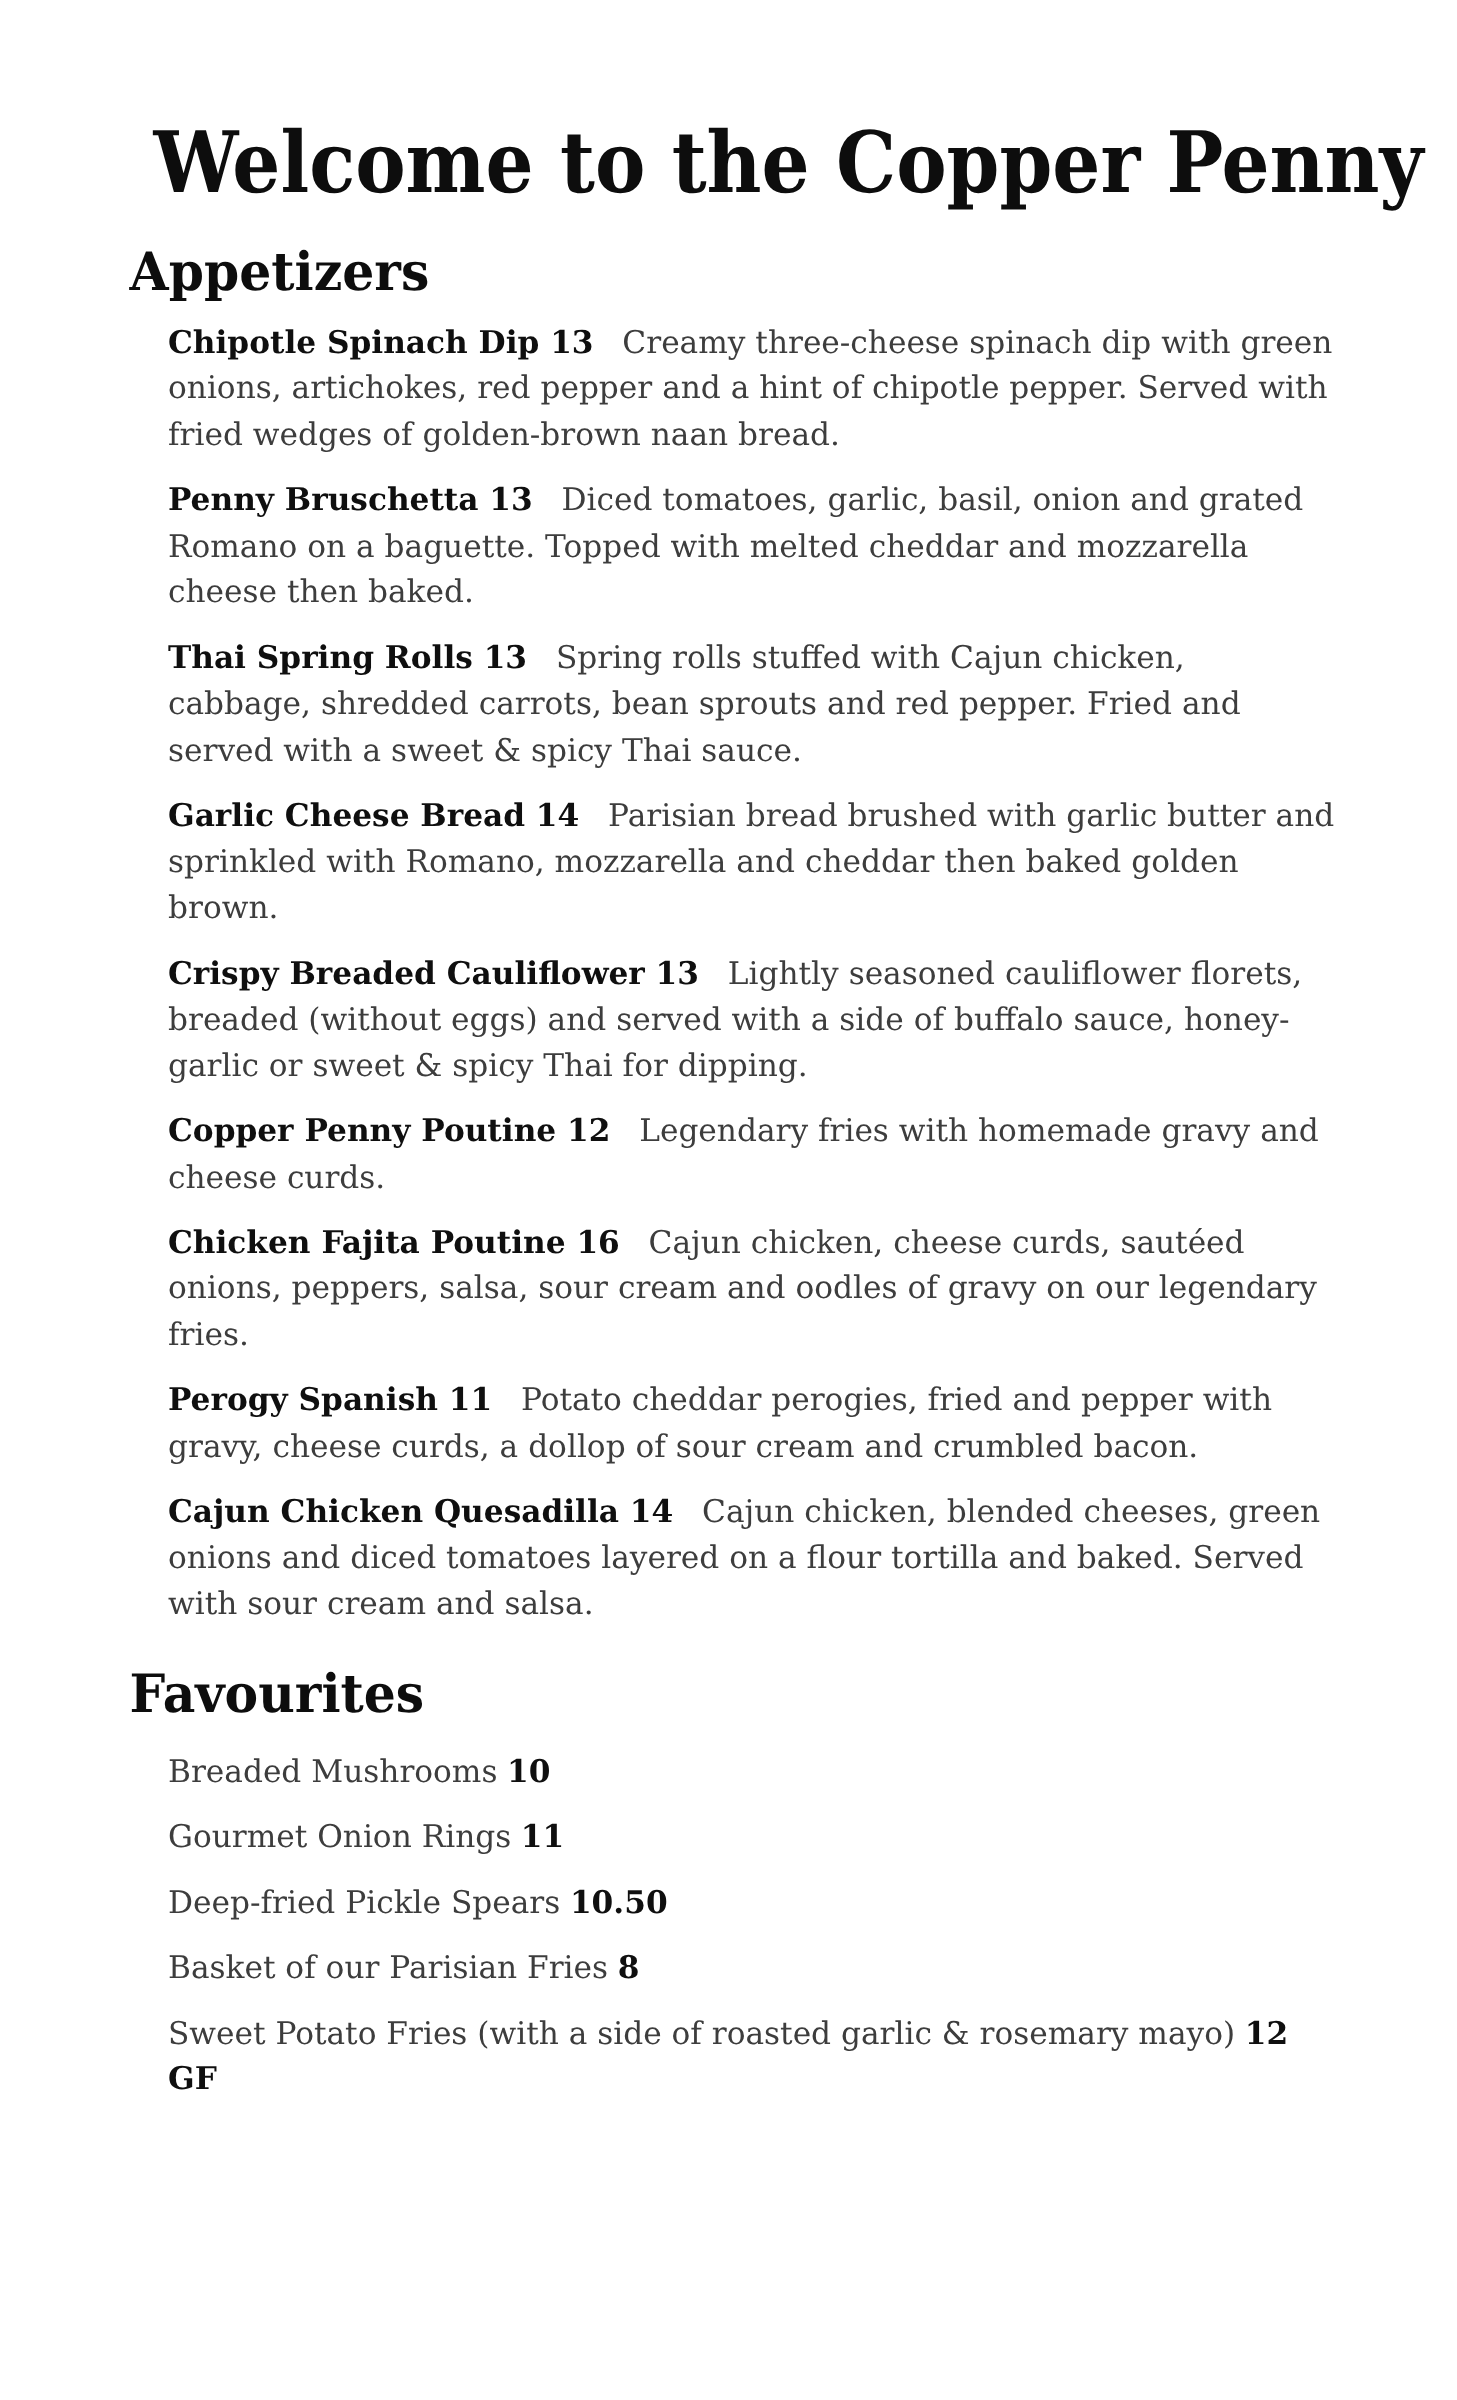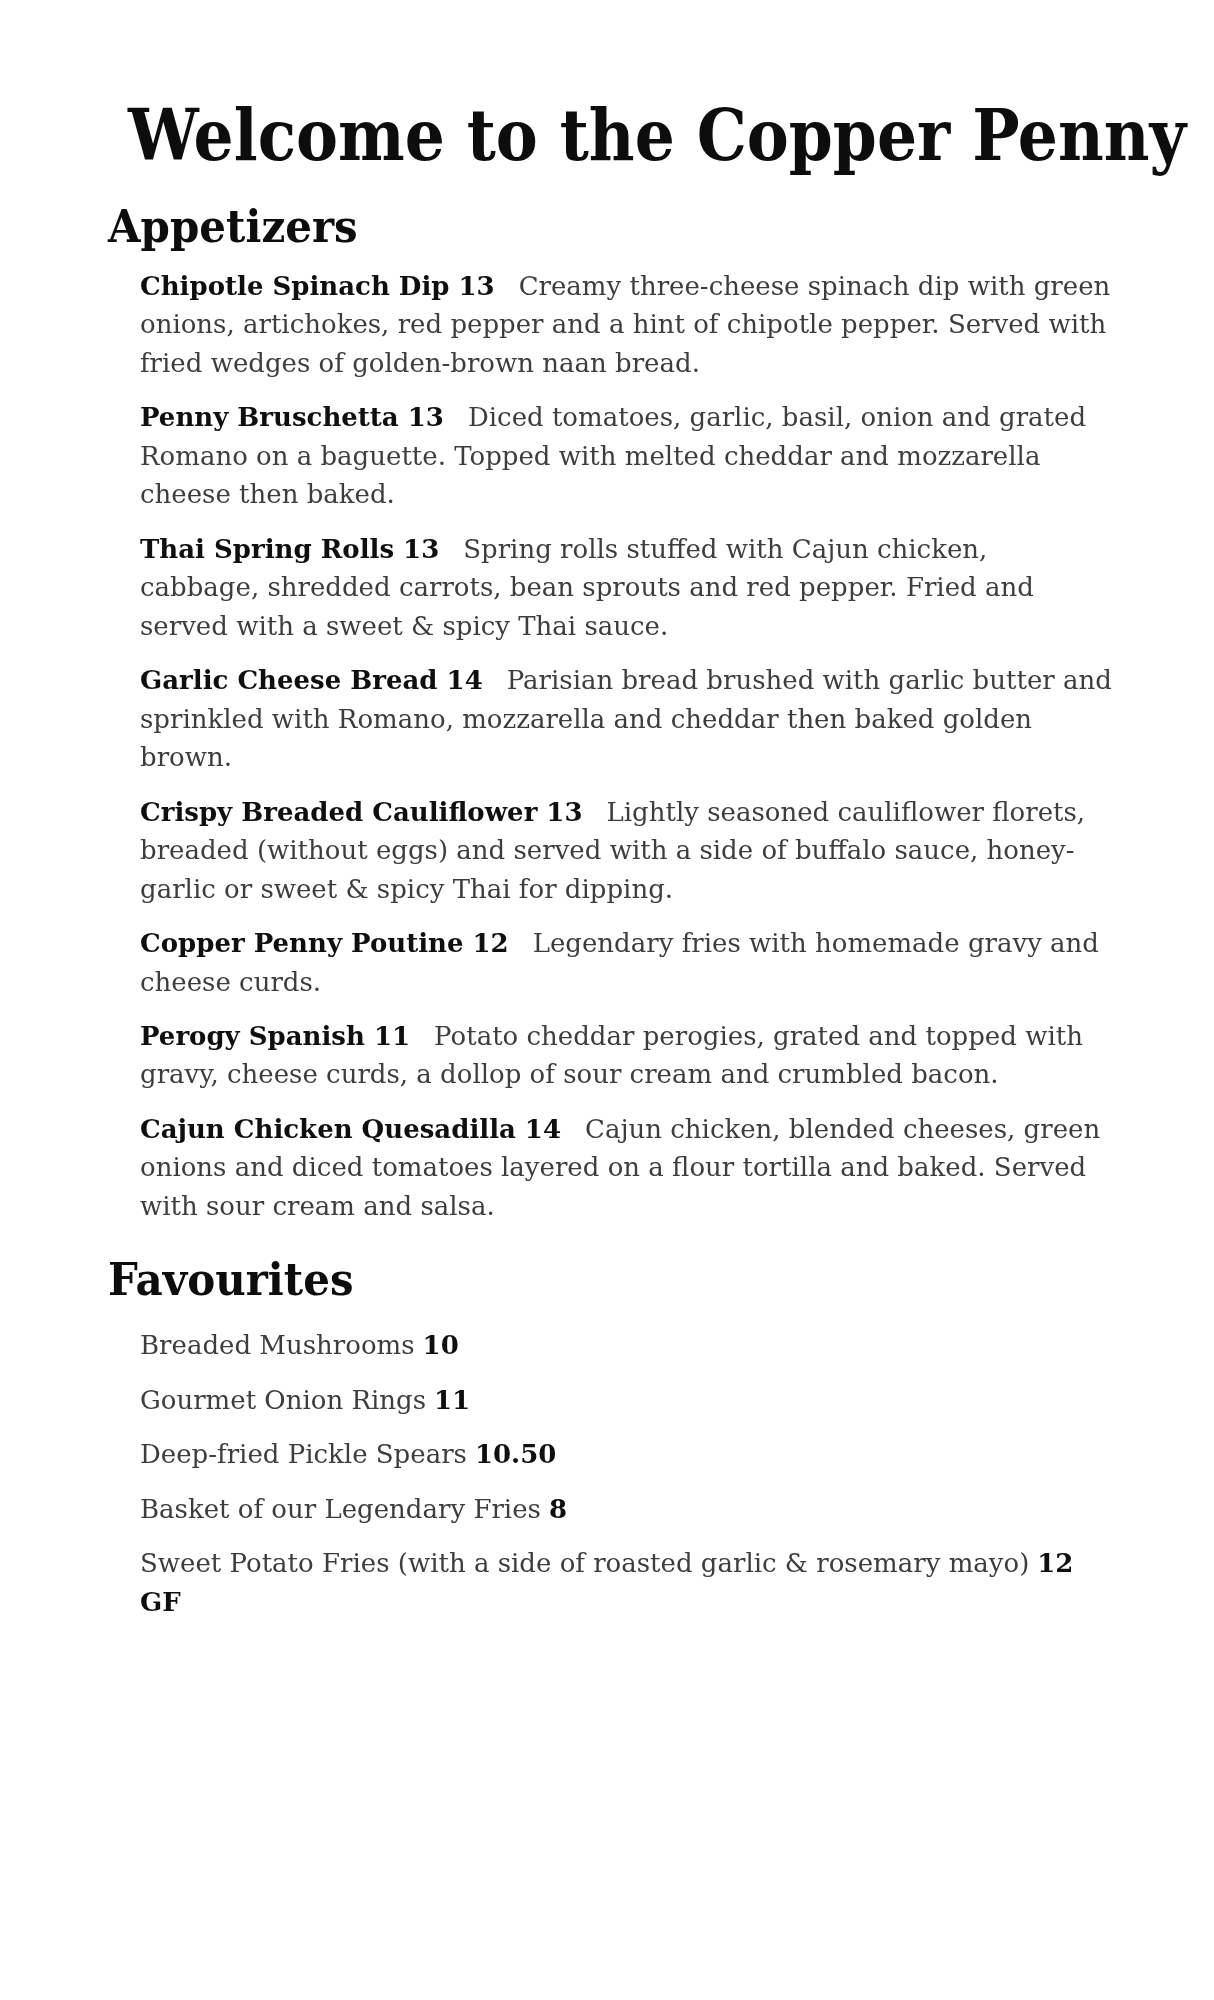--- a/index.html
+++ b/index.html
@@ -92,37 +92,38 @@
     <p class="item"><span class="item-name">Penny Bruschetta</span><span class="item-price">13</span><span class="item-desc">Diced tomatoes, garlic, basil, onion and grated Romano on a baguette. Topped with melted cheddar and mozzarella cheese then baked.</span></p>
 
     <p class="item"><span class="item-name">Thai Spring Rolls</span><span class="item-price">13</span><span class="item-desc">Spring rolls stuffed with Cajun chicken, cabbage, shredded carrots, bean sprouts and red pepper. Fried and served with a sweet &amp; spicy Thai sauce.</span></p>
 
     <p class="item"><span class="item-name">Garlic Cheese Bread</span><span class="item-price">14</span><span class="item-desc">Parisian bread brushed with garlic butter and sprinkled with Romano, mozzarella and cheddar then baked golden brown.</span></p>
 
     <p class="item"><span class="item-name">Crispy Breaded Cauliflower</span><span class="item-price">13</span><span class="item-desc">Lightly seasoned cauliflower florets, breaded (without eggs) and served with a side of buffalo sauce, honey-garlic or sweet &amp; spicy Thai for dipping.</span></p>
 
     <p class="item"><span class="item-name">Copper Penny Poutine</span><span class="item-price">12</span><span class="item-desc">Legendary fries with homemade gravy and cheese curds.</span></p>
 
+    <p class="item"><span class="item-name">Chicken Fajita Poutine</span><span class="item-price">16</span><span class="item-desc">Cajun chicken, cheese curds, sautéed onions, peppers, salsa, sour cream and oodles of gravy on our legendary fries.</span></p>
 
-    <p class="item"><span class="item-name">Perogy Spanish</span><span class="item-price">11</span><span class="item-desc">Potato cheddar perogies, grated and topped with gravy, cheese curds, a dollop of sour cream and crumbled bacon.</span></p>
+    <p class="item"><span class="item-name">Perogy Spanish</span><span class="item-price">11</span><span class="item-desc">Potato cheddar perogies, fried and pepper with gravy, cheese curds, a dollop of sour cream and crumbled bacon.</span></p>
 
     <p class="item"><span class="item-name">Cajun Chicken Quesadilla</span><span class="item-price">14</span><span class="item-desc">Cajun chicken, blended cheeses, green onions and diced tomatoes layered on a flour tortilla and baked. Served with sour cream and salsa.</span></p>
 
 
   </div>
 
   <h2 class="section-heading">Favourites</h2>
 
   <div class="fav-items">
 
     <p class="item"><span class="item-name">Breaded Mushrooms</span><span class="item-price">10</span></p>
 
     <p class="item"><span class="item-name">Gourmet Onion Rings</span><span class="item-price">11</span></p>
 
     <p class="item"><span class="item-name">Deep-fried Pickle Spears</span><span class="item-price">10.50</span></p>
 
-    <p class="item"><span class="item-name">Basket of our Legendary Fries</span><span class="item-price">8</span></p>
+    <p class="item"><span class="item-name">Basket of our Parisian Fries</span><span class="item-price">8</span></p>
 
     <p class="item"><span class="item-name">Sweet Potato Fries (with a side of roasted garlic &amp; rosemary mayo)</span><span class="item-price">12 GF</span></p>
 
   </div>
 
 </div>
 
 </body></html>

